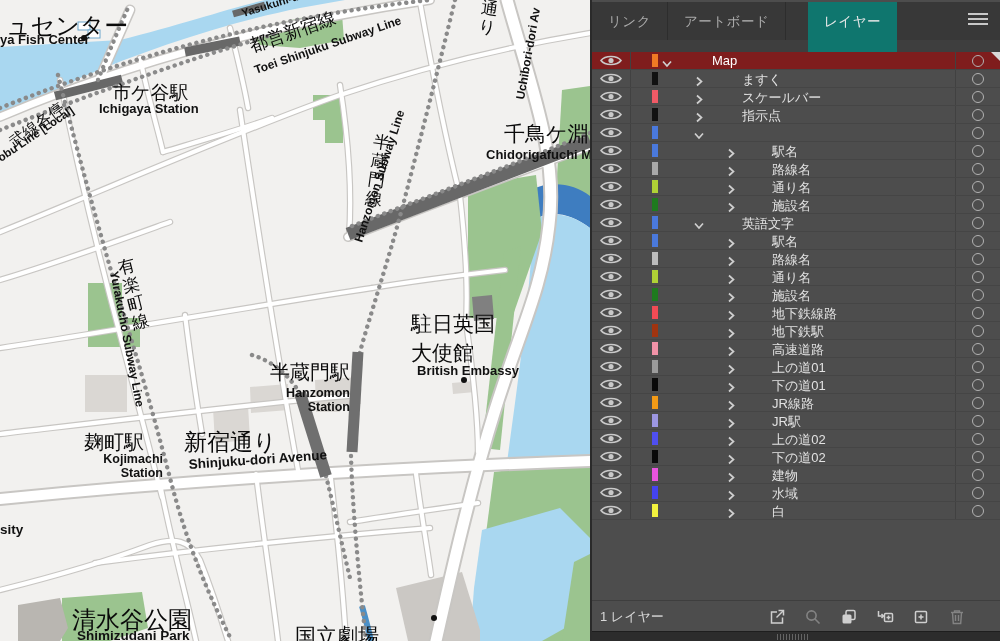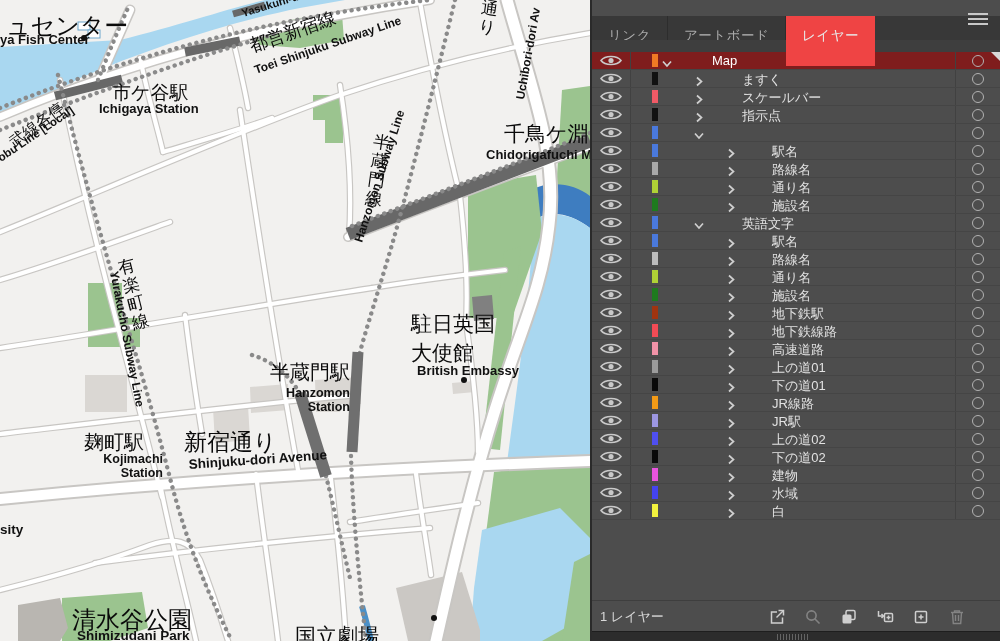--- a/index.html
+++ b/index.html
@@ -6,25 +6,25 @@
   #stage{position:relative;width:1000px;height:641px;overflow:hidden;
          font-family:"Liberation Sans","DejaVu Sans",sans-serif;}
   
   #map-area{position:absolute;left:0;top:0;width:590px;height:641px;background:#f2f1ef;}
   #map-area svg{display:block;}
   .jp-label{fill:#0a0a0a;font-weight:500;}
   .en-label{fill:#111;font-weight:700;}
   
   #panel{position:absolute;left:590px;top:0;width:410px;height:641px;background:#4d4d4d;
          border-left:2px solid #2a2a2a;box-sizing:border-box;}
-  #tabbar{position:absolute;left:0;top:16px;width:100%;height:40px;background:#383838;
+  #tabbar{position:absolute;left:0;top:2px;width:100%;height:40px;background:#383838;
           border-bottom:1px solid #303030;}
   .tab{position:absolute;top:0;height:40px;line-height:40px;padding:0 16px;font-size:13.5px;
        color:#ababab;letter-spacing:.5px;border-right:1px solid #2d2d2d;}
-  .tab.active{background:#ef4444;color:#e8e8e8;height:50px;z-index:3;border-right:none;}
+  .tab.active{background:#0f766e;color:#e8e8e8;height:50px;z-index:3;border-right:none;margin-left:22px;}
   #panel-menu{position:absolute;right:12px;top:13px;width:20px;height:14px;}
   #panel-menu span{display:block;height:2px;background:#c8c8c8;margin-bottom:3px;}
   #tab-gap{position:absolute;left:0;top:40px;width:100%;height:12px;background:#3e3e3e;
            border-bottom:1px solid #333;}
   #rows{position:absolute;left:0;top:52px;width:100%;}
   .layer-row{position:relative;height:18px;box-sizing:border-box;border-bottom:1px solid #454545;
              background:#4d4d4d;}
   .layer-row.selected{background:#7f1d1d;}
   .cell-eye{position:absolute;left:0;top:0;width:38px;height:17px;display:flex;
             align-items:center;justify-content:center;border-right:1px solid #414141;}
@@ -485,41 +485,41 @@
             <span class="target-ring"></span>
           </span>
         </div>
         <div class="layer-row">
           <span class="cell-eye">
             <svg width="22" height="13" viewBox="0 0 22 13">
               <path d="M1,6.5 C5,1.2 17,1.2 21,6.5 C17,11.8 5,11.8 1,6.5 Z" fill="none" stroke="#c9c9c9" stroke-width="1.6"></path>
               <circle cx="11" cy="6.5" r="2.6" fill="#c9c9c9"></circle>
             </svg>
           </span>
+          <span class="swatch" style="background: rgb(242, 75, 85);"></span>
+          <span class="chev" style="left: 134px;"><svg width="10" height="11" viewBox="0 0 10 11">
+              <path d="M3,1.5 L7.5,5.5 L3,9.5" stroke="#cfcfcf" fill="none" stroke-width="1.7"></path>
+            </svg></span>
+          <span class="lname" style="left: 180px;">地下鉄線路</span>
+          <span class="cell-target">
+            <span class="target-ring"></span>
+          </span>
+        </div>
+        <div class="layer-row">
+          <span class="cell-eye">
+            <svg width="22" height="13" viewBox="0 0 22 13">
+              <path d="M1,6.5 C5,1.2 17,1.2 21,6.5 C17,11.8 5,11.8 1,6.5 Z" fill="none" stroke="#c9c9c9" stroke-width="1.6"></path>
+              <circle cx="11" cy="6.5" r="2.6" fill="#c9c9c9"></circle>
+            </svg>
+          </span>
           <span class="swatch" style="background: rgb(160, 52, 16);"></span>
           <span class="chev" style="left: 134px;"><svg width="10" height="11" viewBox="0 0 10 11">
               <path d="M3,1.5 L7.5,5.5 L3,9.5" stroke="#cfcfcf" fill="none" stroke-width="1.7"></path>
             </svg></span>
           <span class="lname" style="left: 180px;">地下鉄駅</span>
-          <span class="cell-target">
-            <span class="target-ring"></span>
-          </span>
-        </div>
-        <div class="layer-row">
-          <span class="cell-eye">
-            <svg width="22" height="13" viewBox="0 0 22 13">
-              <path d="M1,6.5 C5,1.2 17,1.2 21,6.5 C17,11.8 5,11.8 1,6.5 Z" fill="none" stroke="#c9c9c9" stroke-width="1.6"></path>
-              <circle cx="11" cy="6.5" r="2.6" fill="#c9c9c9"></circle>
-            </svg>
-          </span>
-          <span class="swatch" style="background: rgb(242, 75, 85);"></span>
-          <span class="chev" style="left: 134px;"><svg width="10" height="11" viewBox="0 0 10 11">
-              <path d="M3,1.5 L7.5,5.5 L3,9.5" stroke="#cfcfcf" fill="none" stroke-width="1.7"></path>
-            </svg></span>
-          <span class="lname" style="left: 180px;">地下鉄線路</span>
           <span class="cell-target">
             <span class="target-ring"></span>
           </span>
         </div>
         <div class="layer-row">
           <span class="cell-eye">
             <svg width="22" height="13" viewBox="0 0 22 13">
               <path d="M1,6.5 C5,1.2 17,1.2 21,6.5 C17,11.8 5,11.8 1,6.5 Z" fill="none" stroke="#c9c9c9" stroke-width="1.6"></path>
               <circle cx="11" cy="6.5" r="2.6" fill="#c9c9c9"></circle>
             </svg>

